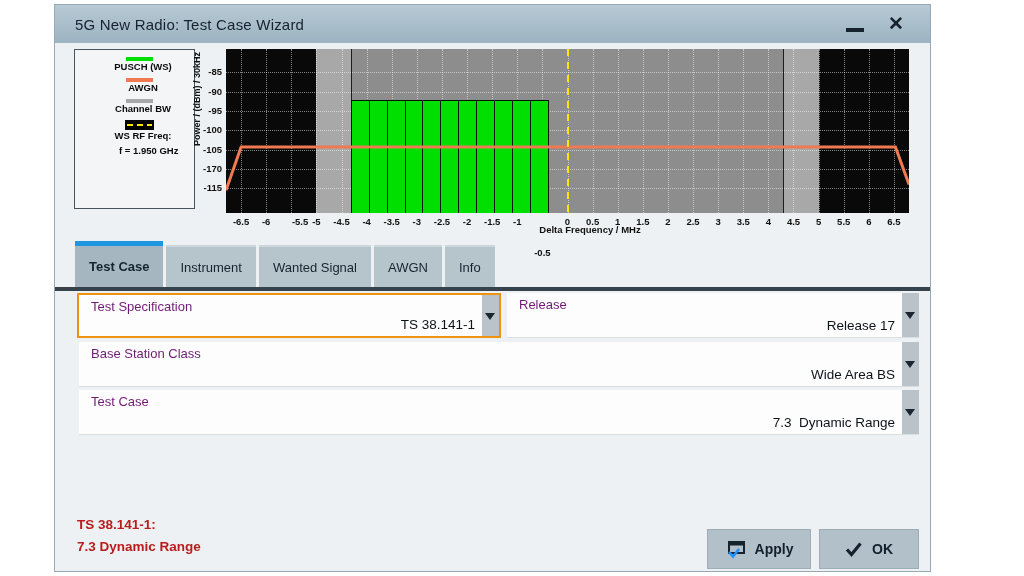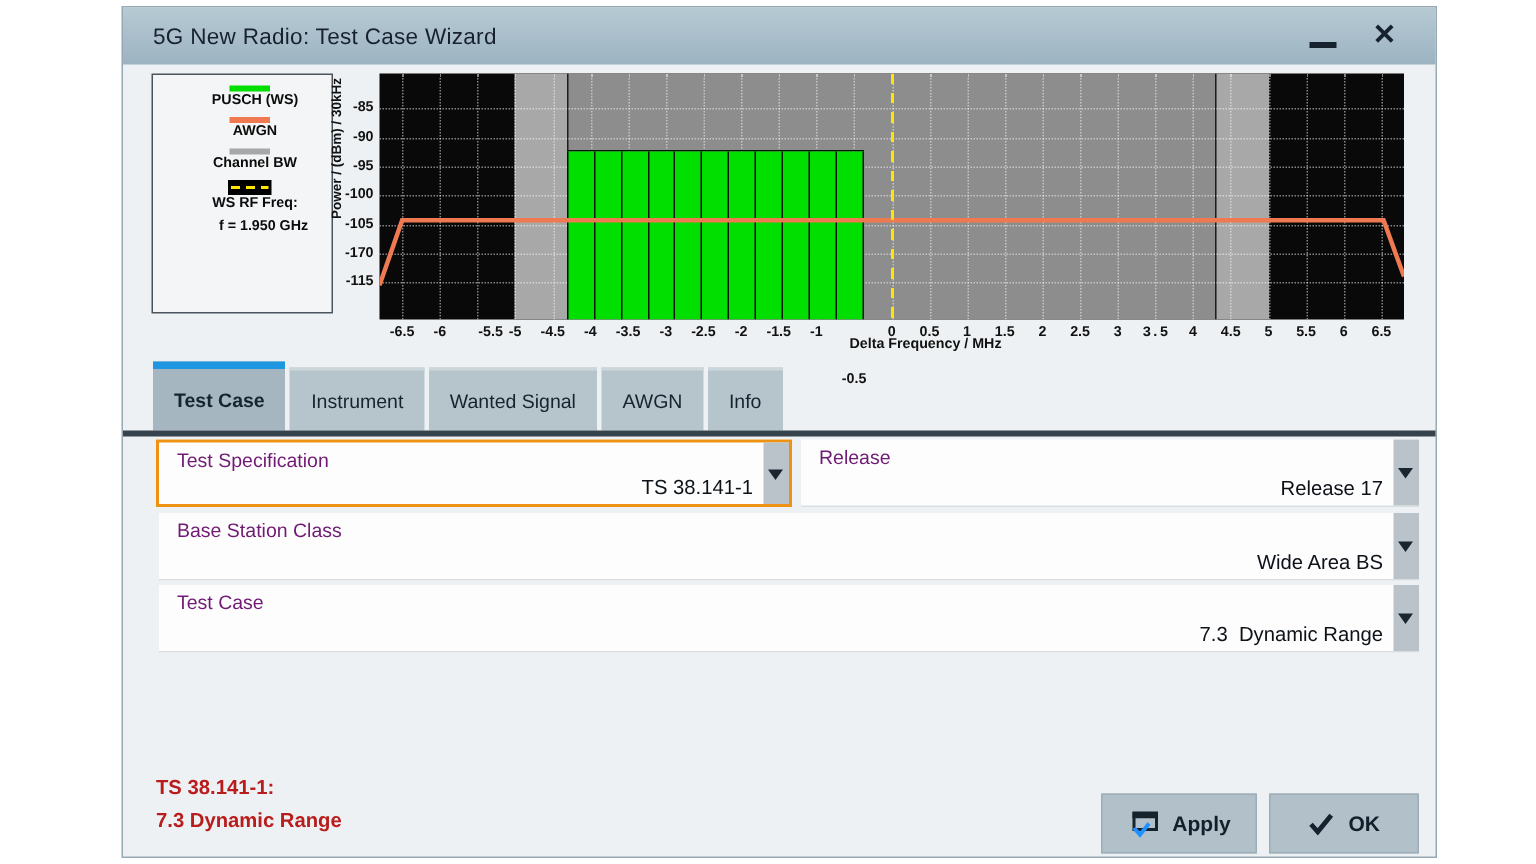--- a/index.html
+++ b/index.html
@@ -1,18 +1,18 @@
 <!DOCTYPE html>
 <html><head>
 <meta charset="utf-8">
 <style>
   * { margin:0; padding:0; box-sizing:border-box; }
   html,body { width:1024px; height:576px; background:#ffffff; overflow:hidden;
               font-family:"Liberation Sans", sans-serif; }
-  .dialog { position:absolute; left:81px; top:4px; width:877px; height:568px;
+  .dialog { position:absolute; left:54px; top:4px; width:877px; height:568px;
             background:#eef1f3; border:1px solid #97a9b5; }
   
   .titlebar { position:absolute; left:0; top:0; width:100%; height:38px;
               background:linear-gradient(#b7cad4,#9cb3c1); display:flex; align-items:center; }
   .title { padding-left:20px; font-size:15px; color:#18222e; letter-spacing:.2px; }
   .winbtns { position:absolute; right:26px; top:0; height:38px; display:flex; align-items:center; gap:22px; }
   .minbtn { width:22px; height:22px; display:flex; align-items:flex-end; justify-content:center; cursor:default; }
   .minbar { width:18px; height:4px; background:#16222e; margin-bottom:3px; }
   .closebtn { font-size:19px; font-weight:bold; color:#16222e; line-height:22px; cursor:default; }
   
@@ -180,21 +180,21 @@
         <div class="xtick" style="left: 420.169px; top: 173px;">-1.5</div>
         <div class="xtick" style="left: 445.279px; top: 173px;">-1</div>
         <div class="xtick" style="left: 470.39px; top: 173px; margin-top: 31px;">-0.5</div>
         <div class="xtick" style="left: 495.5px; top: 173px;">0</div>
         <div class="xtick" style="left: 520.61px; top: 173px;">0.5</div>
         <div class="xtick" style="left: 545.721px; top: 173px;">1</div>
         <div class="xtick" style="left: 570.831px; top: 173px;">1.5</div>
         <div class="xtick" style="left: 595.941px; top: 173px;">2</div>
         <div class="xtick" style="left: 621.051px; top: 173px;">2.5</div>
         <div class="xtick" style="left: 646.162px; top: 173px;">3</div>
-        <div class="xtick" style="left: 671.272px; top: 173px; font-family: Liberation Mono, monospace;">3.5</div>
+        <div class="xtick" style="left: 671.272px; top: 173px;">3.5</div>
         <div class="xtick" style="left: 696.382px; top: 173px;">4</div>
         <div class="xtick" style="left: 721.493px; top: 173px;">4.5</div>
         <div class="xtick" style="left: 746.603px; top: 173px;">5</div>
         <div class="xtick" style="left: 771.713px; top: 173px;">5.5</div>
         <div class="xtick" style="left: 796.824px; top: 173px;">6</div>
         <div class="xtick" style="left: 821.934px; top: 173px;">6.5</div>
       </div>
     <div class="xlabel">Delta Frequency / MHz</div>
   </div>
 

